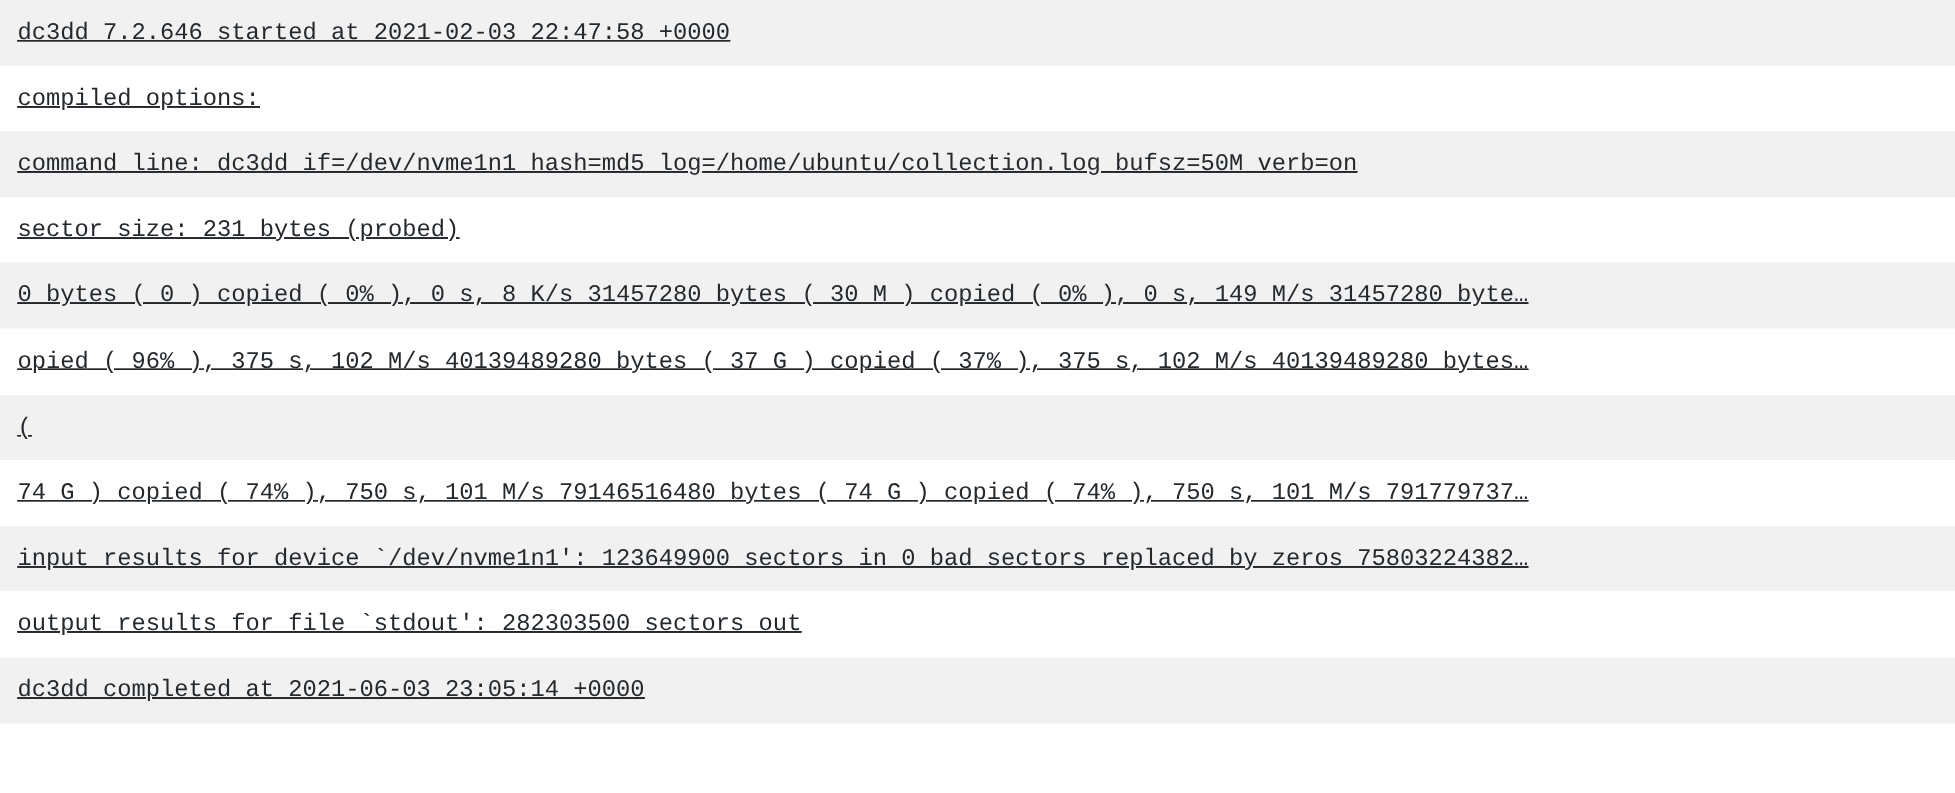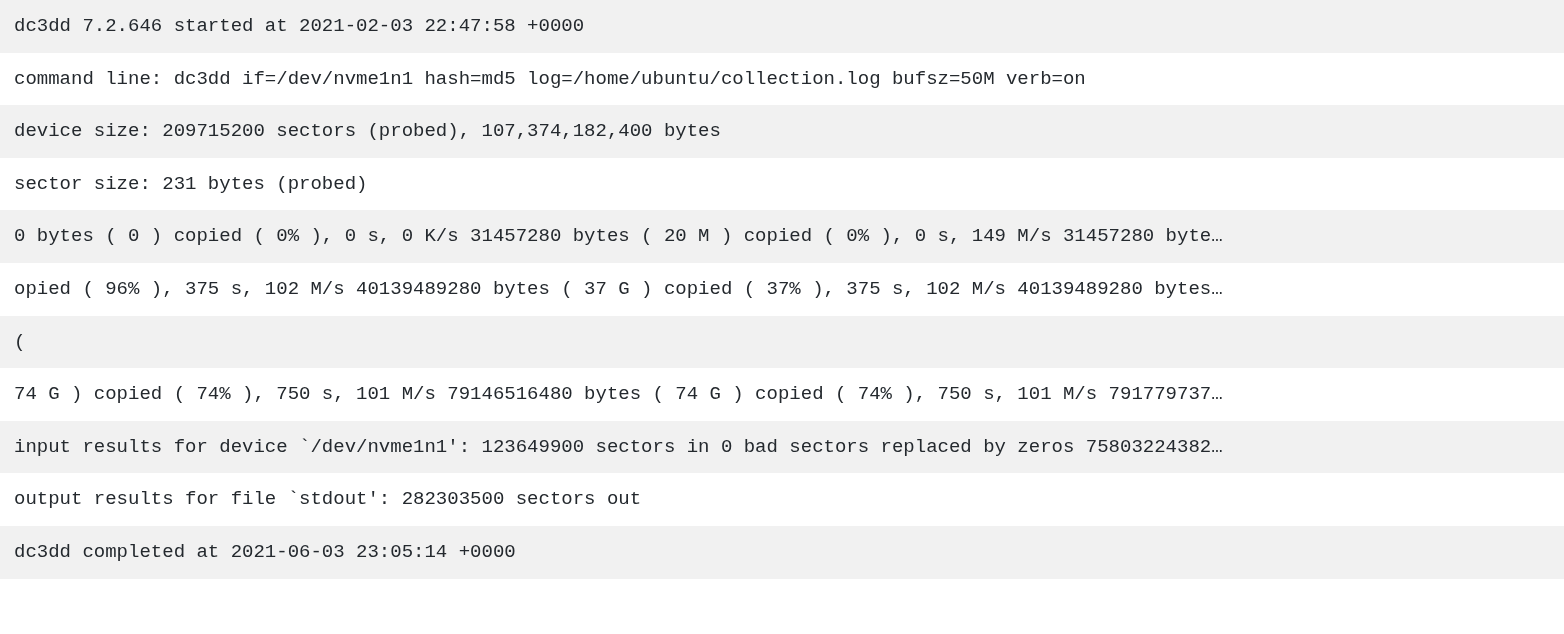--- a/index.html
+++ b/index.html
@@ -1,18 +1,19 @@
 <!DOCTYPE html>
 <html><head>
 <meta charset="utf-8">
 <style>
   * {
     margin: 0;
     padding: 0;
     box-sizing: border-box;
+    text-decoration: underline;
   }
   body {
     font-family: 'SFMono-Regular', Consolas, 'Liberation Mono', Menlo, monospace;
     font-size: 19px;
     line-height: 1.4;
     background: #ffffff;
     color: #24292e;
     width: 1564px;
   }
   .terminal-output {
@@ -29,23 +30,23 @@
   }
   .line:nth-child(even) {
     background-color: #ffffff;
   }
 </style>
 </head>
 <body>
 
 <div class="terminal-output">
   <div class="line">dc3dd 7.2.646 started at 2021-02-03 22:47:58 +0000</div>
+  <div class="line">compiled options:</div>
   <div class="line">command line: dc3dd if=/dev/nvme1n1 hash=md5 log=/home/ubuntu/collection.log bufsz=50M verb=on</div>
-  <div class="line">device size: 209715200 sectors (probed), 107,374,182,400 bytes</div>
   <div class="line">sector size: 231 bytes (probed)</div>
-  <div class="line">0 bytes ( 0 ) copied ( 0% ), 0 s, 0 K/s 31457280 bytes ( 20 M ) copied ( 0% ), 0 s, 149 M/s 31457280 byte…</div>
+  <div class="line">0 bytes ( 0 ) copied ( 0% ), 0 s, 8 K/s 31457280 bytes ( 30 M ) copied ( 0% ), 0 s, 149 M/s 31457280 byte…</div>
   <div class="line">opied ( 96% ), 375 s, 102 M/s 40139489280 bytes ( 37 G ) copied ( 37% ), 375 s, 102 M/s 40139489280 bytes…</div>
   <div class="line">(</div>
   <div class="line">74 G ) copied ( 74% ), 750 s, 101 M/s 79146516480 bytes ( 74 G ) copied ( 74% ), 750 s, 101 M/s 791779737…</div>
   <div class="line">input results for device `/dev/nvme1n1': 123649900 sectors in 0 bad sectors replaced by zeros 75803224382…</div>
   <div class="line">output results for file `stdout': 282303500 sectors out</div>
   <div class="line">dc3dd completed at 2021-06-03 23:05:14 +0000</div>
 </div>
 
 </body></html>

